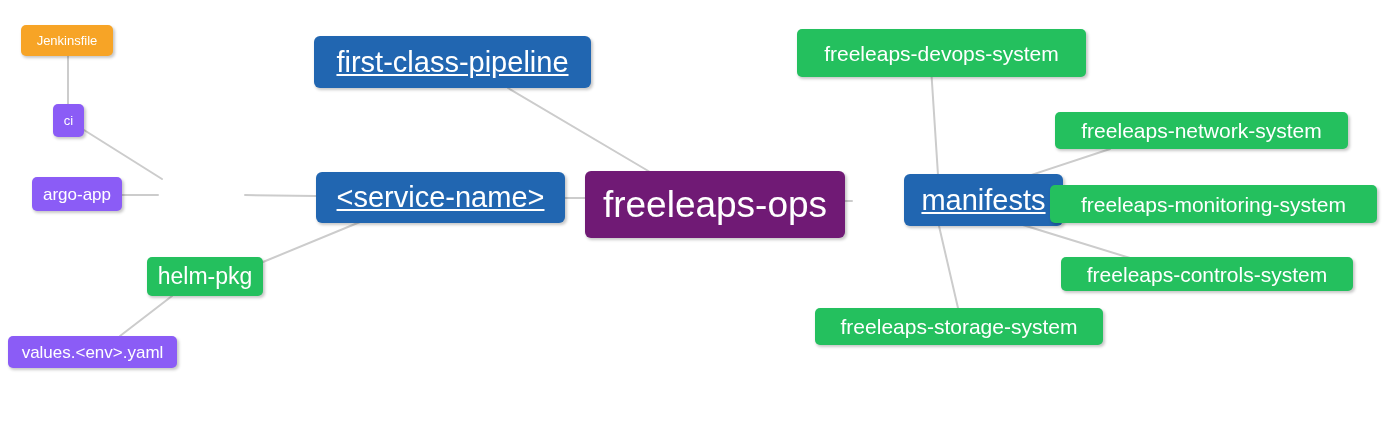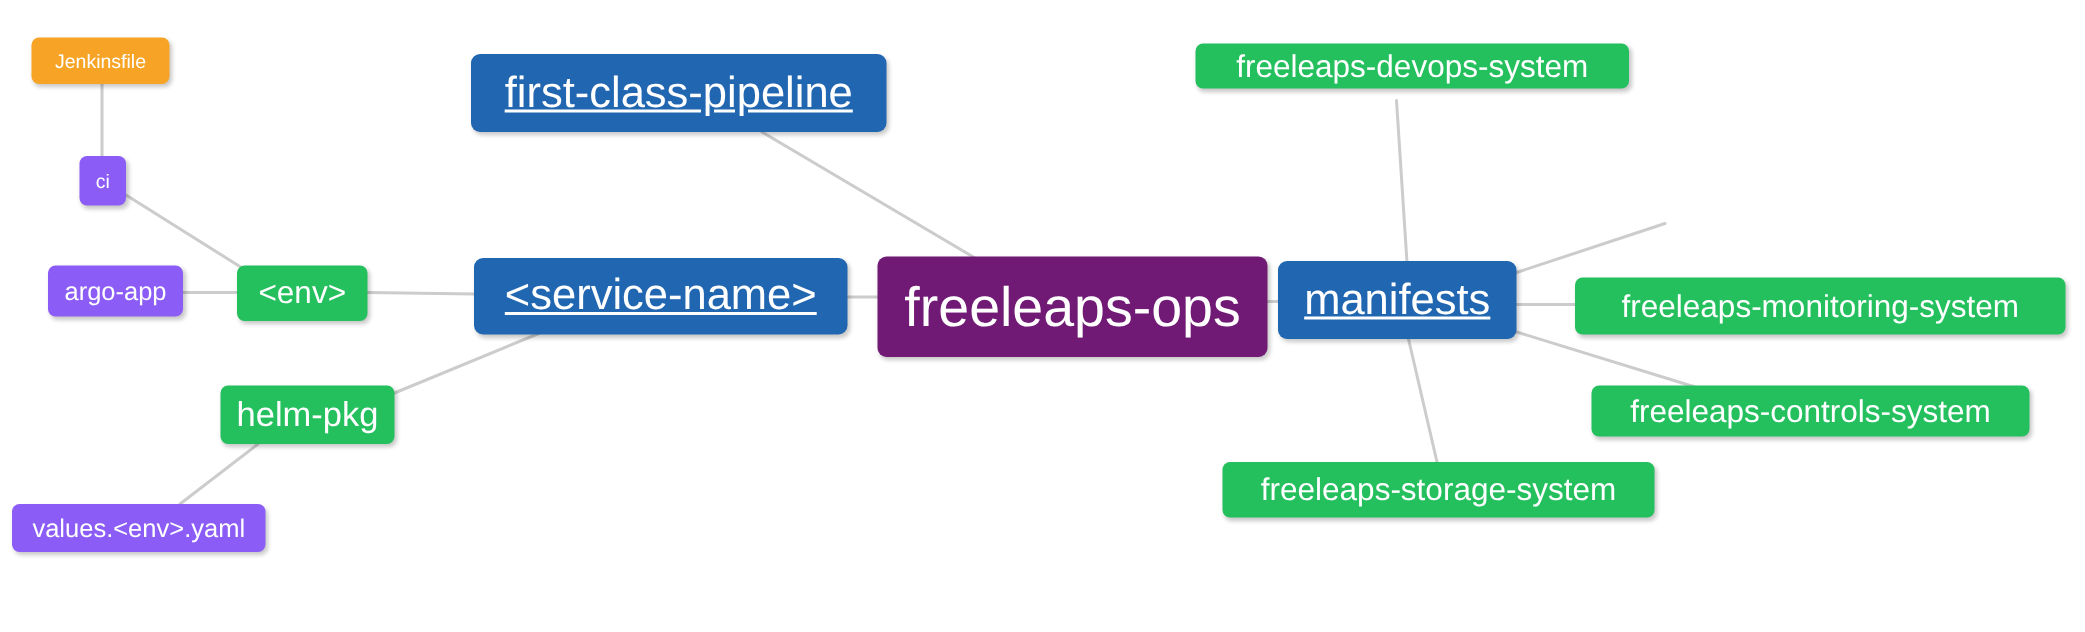--- a/index.html
+++ b/index.html
@@ -70,25 +70,25 @@
     <line x1="938" y1="175" x2="931" y2="67"></line>
     <line x1="1010" y1="182" x2="1110" y2="149"></line>
     <line x1="1010" y1="203" x2="1050" y2="203"></line>
     <line x1="1010" y1="221" x2="1130" y2="258"></line>
     <line x1="939" y1="226" x2="958" y2="308"></line>
   </svg>
 
   <div class="node c-amber n-sm" style="left:21px;  top:25px;  width:92px;  height:31px">Jenkinsfile</div>
   <div class="node c-red n-sm" style="left:53px;  top:104px; width:31px;  height:33px">ci</div>
   <div class="node c-red n-md" style="left:32px;  top:177px; width:90px;  height:34px">argo-app</div>
-  <div class="node c-green n-lg" style="left:158px; top:177px; width:87px;  height:37px">&lt;env&gt;</div>
   <div class="node c-green n-hlm" style="left:147px; top:257px; width:116px; height:39px">helm-pkg</div>
   <div class="node c-red n-md" style="left:8px;   top:336px; width:169px; height:32px">values.&lt;env&gt;.yaml</div>
   <div class="node c-blue n-xl" style="left:314px; top:36px;  width:277px; height:52px">first-class-pipeline</div>
   <div class="node c-blue n-xl" style="left:316px; top:172px; width:249px; height:51px">&lt;service-name&gt;</div>
   <div class="node c-dark n-xxl" style="left:585px; top:171px; width:260px; height:67px">freeleaps-ops</div>
-  <div class="node c-blue n-xl" style="left:852px; top:174px; width:159px; height:52px">manifests</div>
-  <div class="node c-green n-lg" style="left:797px; top:29px;  width:289px; height:30px">freeleaps-devops-system</div>
+  <div class="node c-blue n-xl" style="left:904px; top:174px; width:159px; height:52px">manifests</div>
+  <div class="node c-green n-lg" style="left:797px; top:29px;  width:289px; height:48px">freeleaps-devops-system</div>
+  <div class="node c-green n-lg" style="left:1055px;top:112px; width:293px; height:37px">freeleaps-network-system</div>
   <div class="node c-green n-lg" style="left:1050px;top:185px; width:327px; height:38px">freeleaps-monitoring-system</div>
   <div class="node c-green n-lg" style="left:1061px;top:257px; width:292px; height:34px">freeleaps-controls-system</div>
   <div class="node c-green n-lg" style="left:815px; top:308px; width:288px; height:37px">freeleaps-storage-system</div>
 
 </div>
 
 </body></html>

